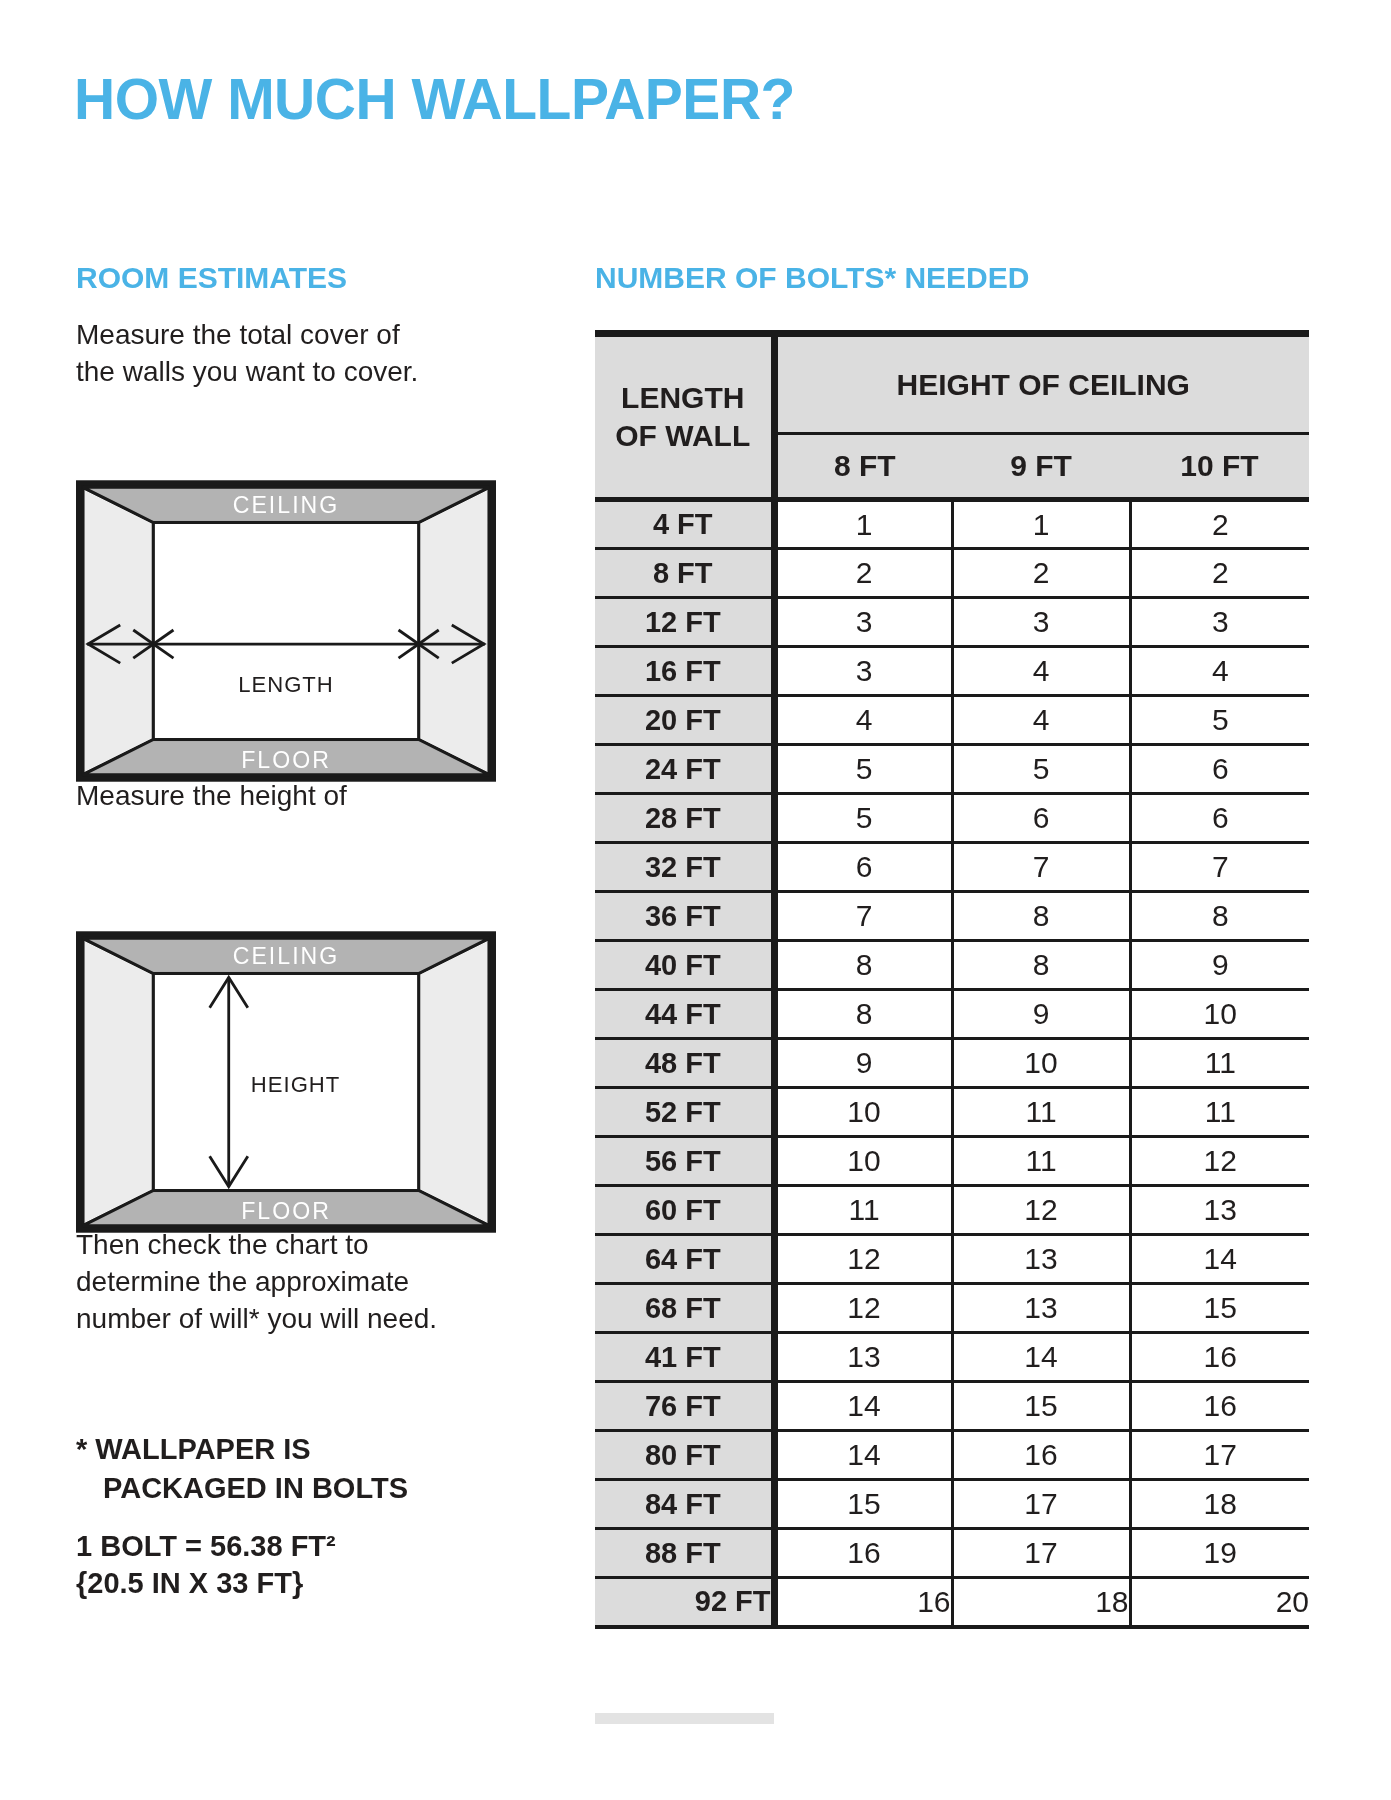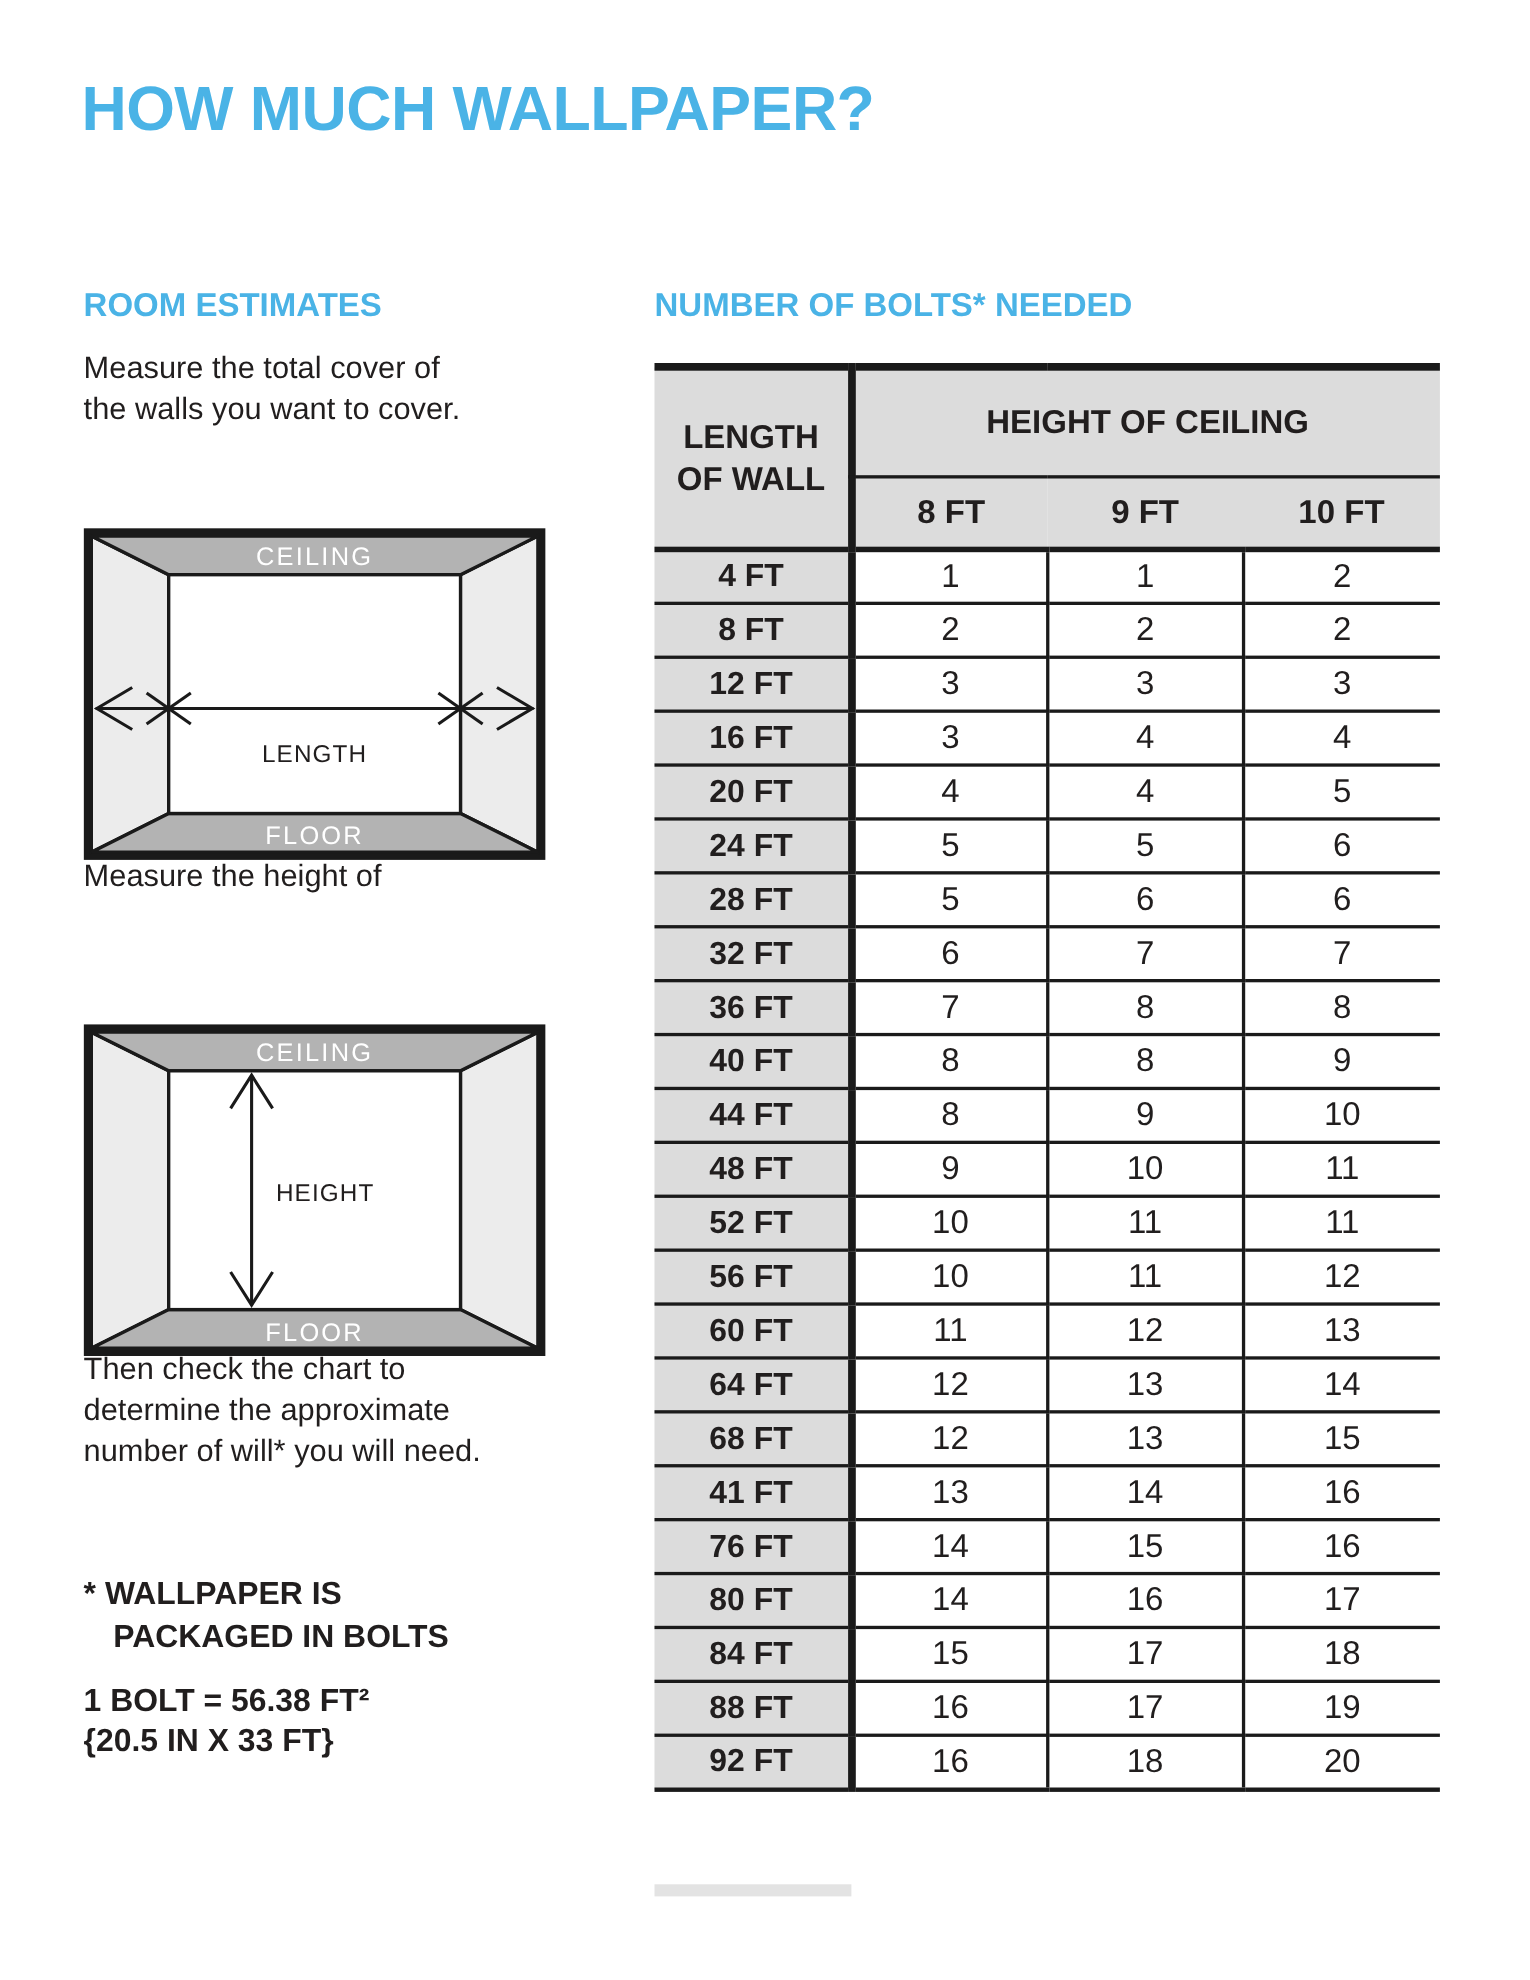--- a/index.html
+++ b/index.html
@@ -69,21 +69,21 @@
   tbody td{
     height:49px;border-bottom:3px solid var(--line-black);
     border-right:3px solid var(--line-black);
     font-size:30px;background:#ffffff;
   }
   tbody td:last-child{border-right:none;}
   tbody td.rowhead{
     background:var(--table-header-gray);font-weight:bold;font-size:29px;
     border-right:7px solid var(--line-black);
   }
-  tbody tr:last-child td{border-bottom:4px solid var(--line-black);}
+  tbody tr:last-child td{border-bottom:4px solid var(--line-black);text-align:right;}
   .table-tail{position:absolute;left:595px;top:1713px;width:179px;height:11px;background:#E3E3E3;}
 </style>
 </head>
 <body>
 
 <div class="page">
 
   <div class="title">HOW MUCH WALLPAPER?</div>
 
   <div class="sec-heading heading-left">ROOM ESTIMATES</div>

